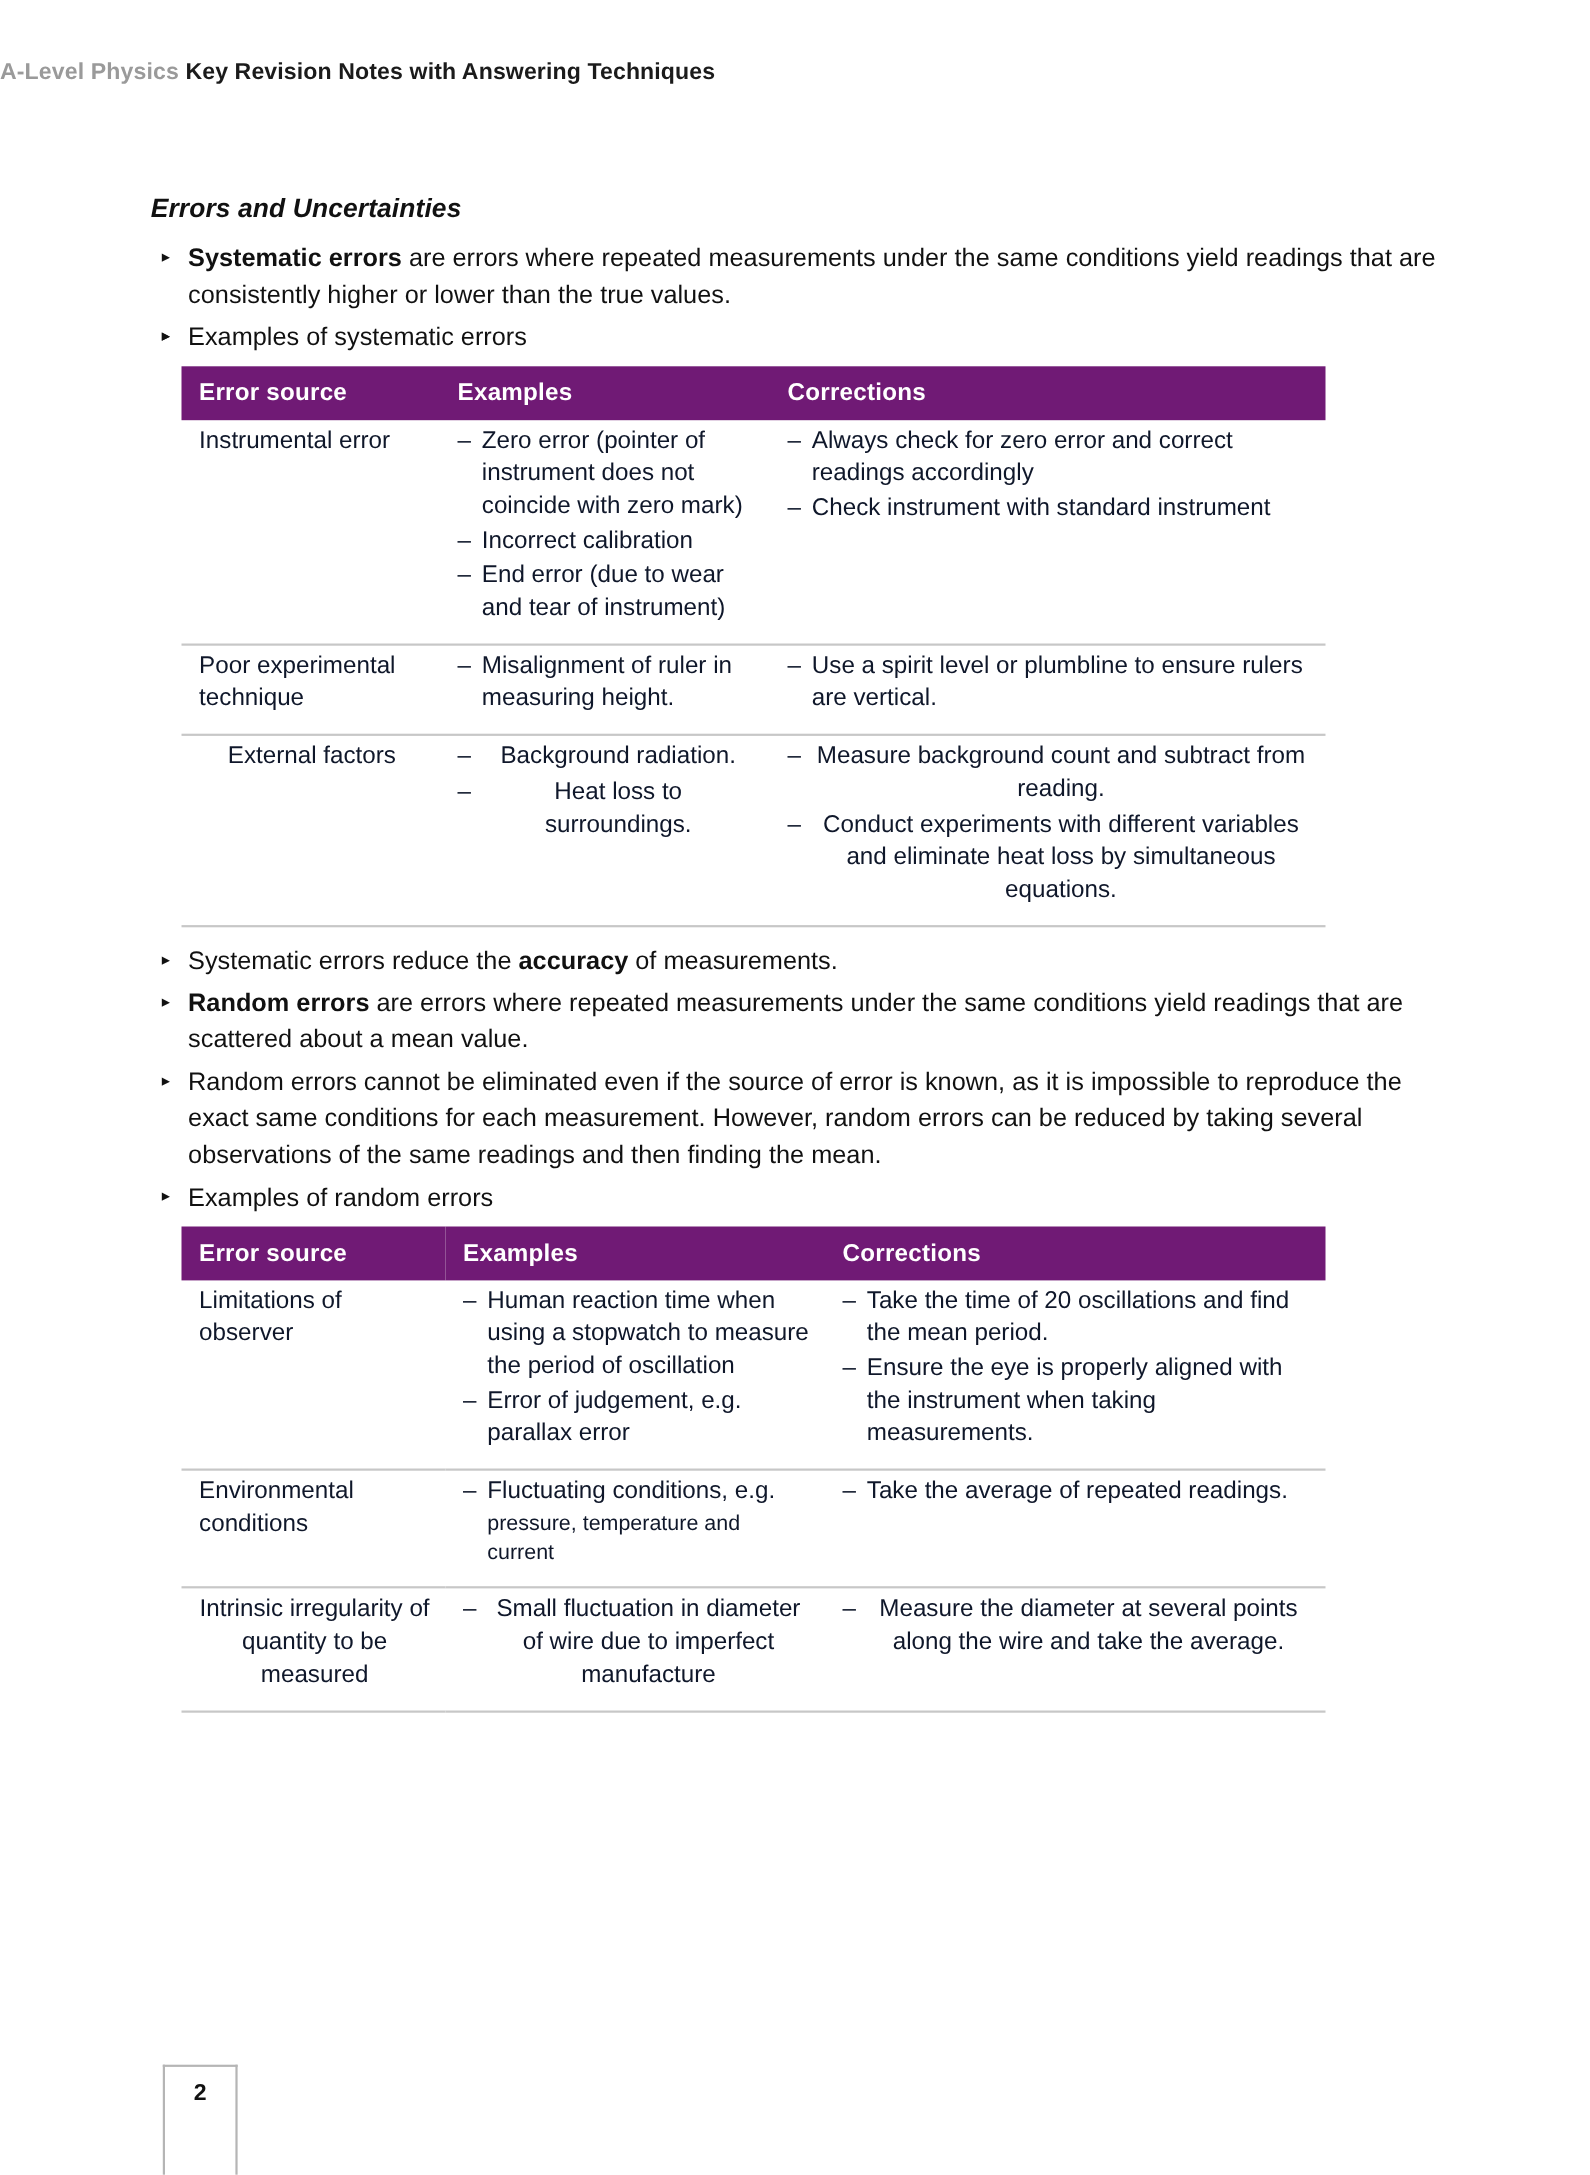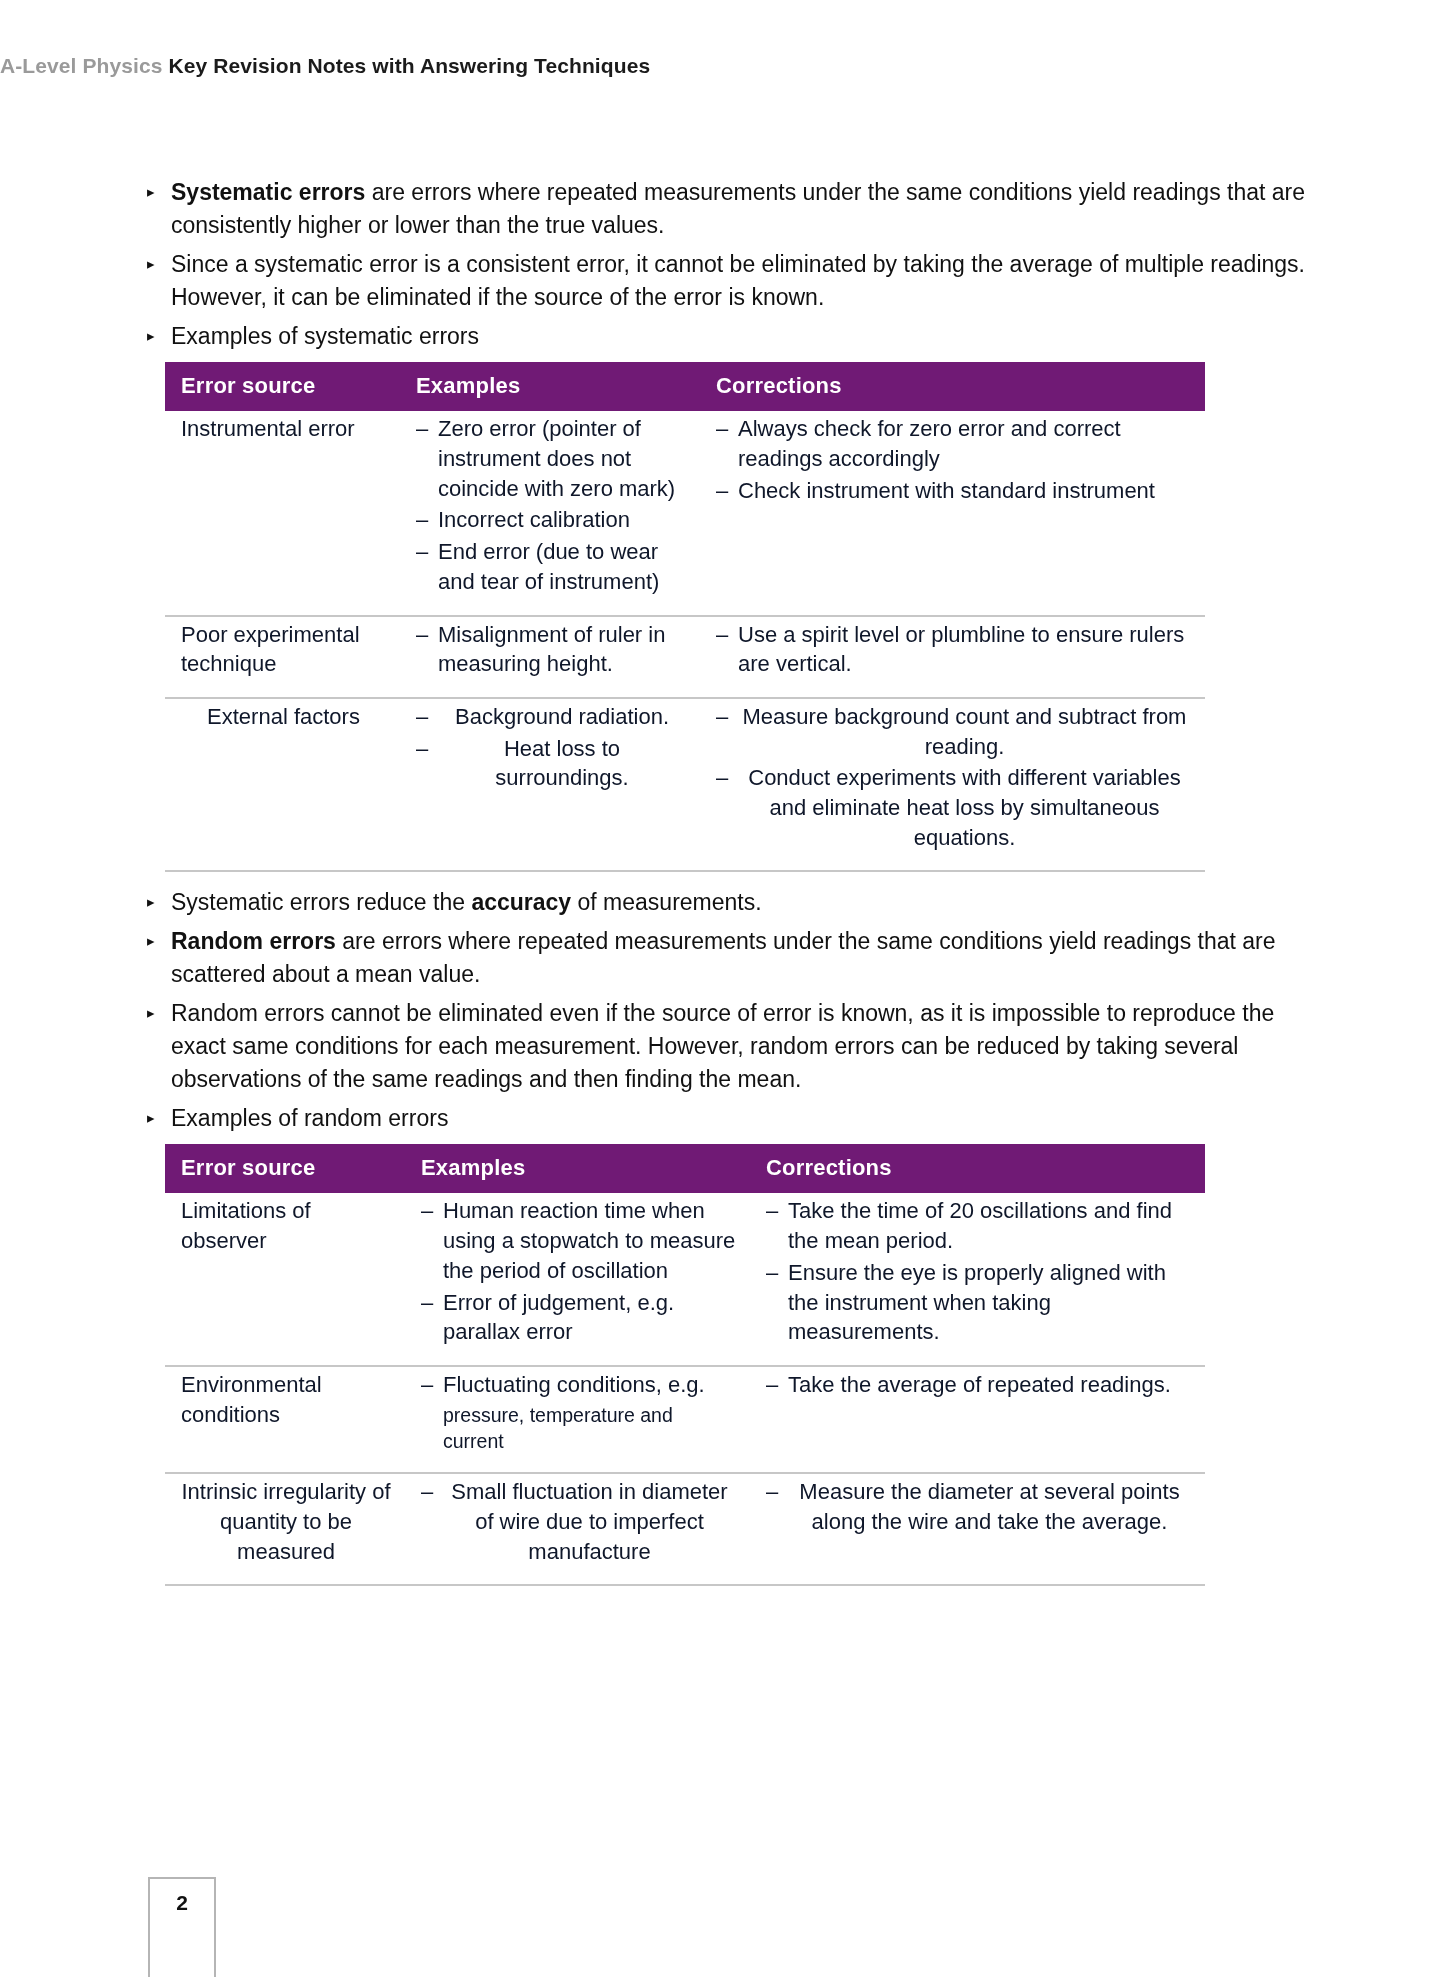--- a/index.html
+++ b/index.html
@@ -166,29 +166,29 @@
 <body>
 
 <div class="page">
 
   <div class="running-header">
     <span class="brand">A-Level Physics</span><span>&nbsp;</span><span class="subtitle">Key Revision Notes with Answering Techniques</span>
   </div>
 
   <div class="content">
 
+    <h2 class="section-title">Errors and Uncertainties</h2>
 
     <ul class="bullets">
       <li>
         <span class="marker">▸</span>
         <b>Systematic errors</b><span> are errors where repeated measurements under the same conditions yield readings that are consistently higher or lower than the true values.</span>
       </li>
       <li>
         <span class="marker">▸</span>
-        <span>Since a systematic error is a consistent error, it cannot be eliminated by taking the average of multiple readings. However, it can be eliminated if the source of the error is known.</span>
       </li>
       <li>
         <span class="marker">▸</span>
         <span>Examples of systematic errors</span>
       </li>
     </ul>
 
     <div class="tbl-wrap">
       <table class="notes t1">
         <colgroup>

